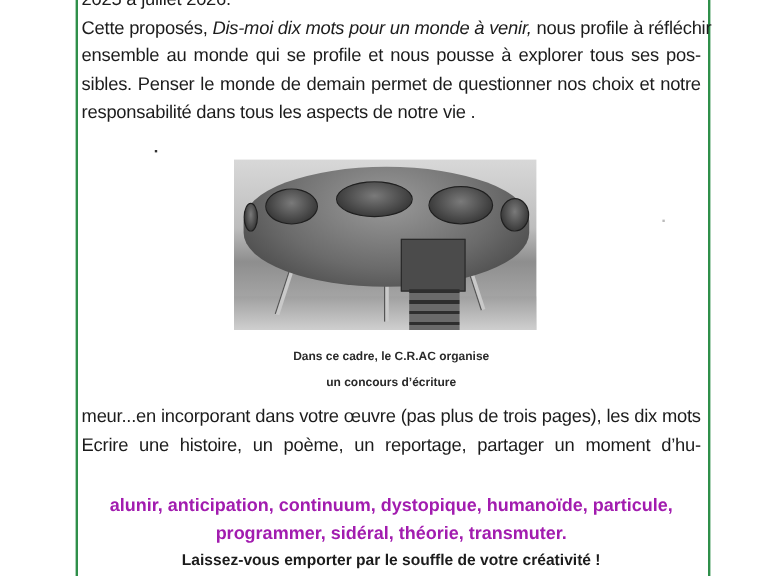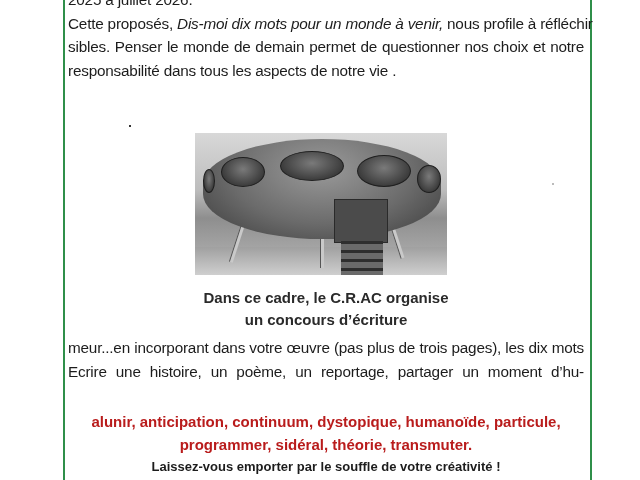--- a/index.html
+++ b/index.html
@@ -106,36 +106,36 @@
       height: 28px;
       background: linear-gradient(180deg, #a0a0a0, #cfcfcf);
     }
     .title {
       position: absolute;
       left: 68px;
       width: 516px;
       top: 287px;
       text-align: center;
       font-weight: bold;
-      font-size: 15px;
+      font-size: 10px;
       line-height: 21.5px;
       color: #2a2a2a;
     }
     .title span { display: block; }
     .para-bottom { top: 336px; }
     .words {
       position: absolute;
       left: 68px;
       width: 516px;
       top: 410px;
       text-align: center;
       font-weight: bold;
       font-size: 15px;
       line-height: 23px;
-      color: #b91c1c;
+      color: #a21caf;
     }
     .words span { display: block; }
     .cta {
       position: absolute;
       left: 68px;
       width: 516px;
       top: 459px;
       text-align: center;
       font-weight: bold;
       font-size: 13px;
@@ -144,20 +144,21 @@
     }
   </style>
 </head>
 <body>
 
 <div class="frame"></div>
 
 <div class="para para-top">
   <span class="justify-line last">2025 à juillet 2026.</span>
   <span class="justify-line"><span>Cette proposés, </span><em>Dis-moi dix mots pour un monde à venir,</em><span> nous profile à réfléchir</span></span>
+  <span class="justify-line">ensemble au monde qui se profile et nous pousse à explorer tous ses pos-</span>
   <span class="justify-line">sibles. Penser le monde de demain permet de questionner nos choix et notre</span>
   <span class="justify-line last">responsabilité dans tous les aspects de notre vie .</span>
 </div>
 
 <div class="dot" style="left:129px; top:125px;"></div>
 <div class="dot" style="left:552px; top:183px; background:#bbb;"></div>
 
 <div class="photo" title="Futuro house UFO-shaped structure with oval windows and stairs">
   <div class="floor"></div>
   <div class="leg" style="left:40px; top:90px; height:40px; transform:rotate(18deg);"></div>

